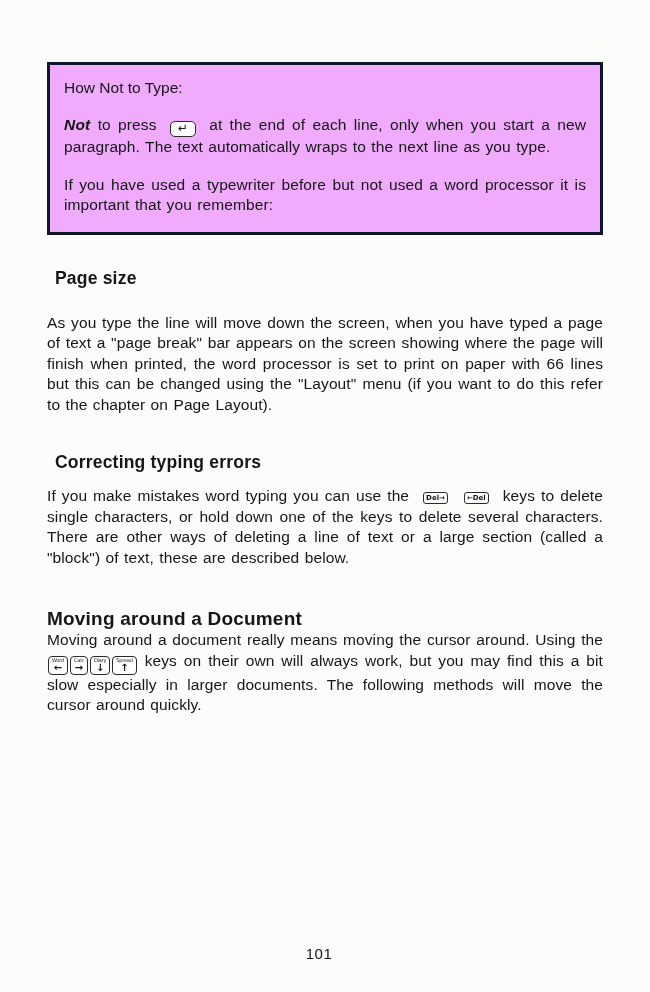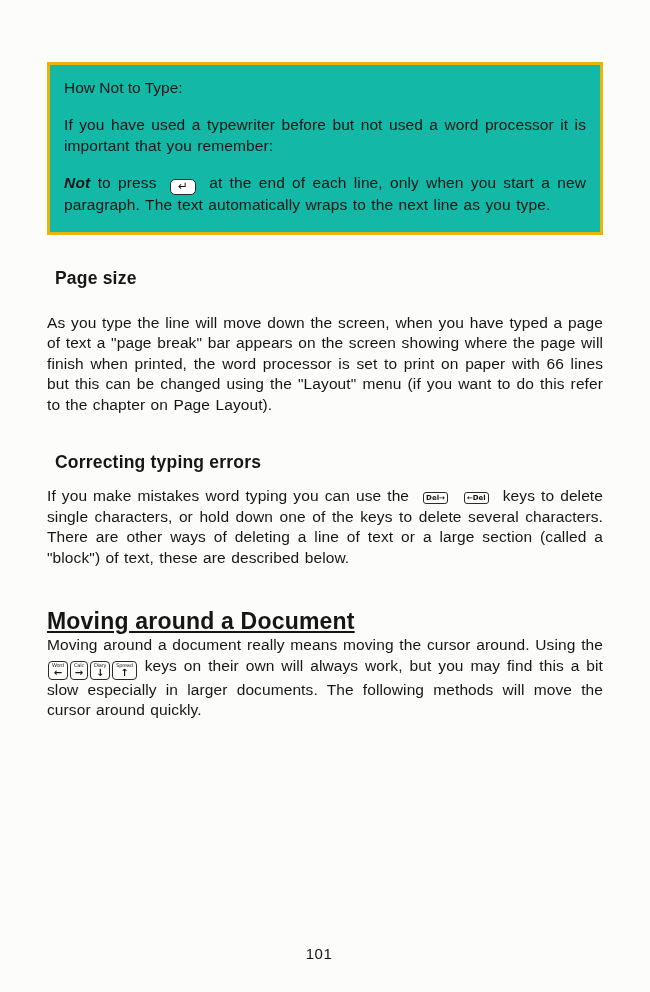--- a/index.html
+++ b/index.html
@@ -21,23 +21,23 @@
   }
   .body-text {
     font-size: 15.5px;
     line-height: 20.5px;
     word-spacing: 1px;
     letter-spacing: 0.1px;
     text-align: justify;
     margin: 0;
   }
   .note-box {
-    border: 3px solid #eab308;
+    border: 3px solid #0f172a;
     padding: 13px 14px 16px 14px;
-    background: #14b8a6;
+    background: #f0abfc;
   }
   .note-box p { margin: 0 0 17px 0; }
   .note-box p:last-child { margin-bottom: 0; }
   .note-title {
     font-size: 15.5px;
     line-height: 20px;
     margin: 0 0 18px 0;
     text-align: left;
   }
   .em-not {
@@ -45,25 +45,24 @@
     font-style: italic;
     letter-spacing: 0.2px;
   }
   .h-small {
     font-size: 17.5px;
     font-weight: bold;
     letter-spacing: 0.2px;
     margin: 8px;
   }
   .h-large {
-    font-size: 23px;
+    font-size: 19px;
     font-weight: bold;
     letter-spacing: 0.2px;
     margin: 0;
-    text-decoration: underline;
   }
   .sec-page-size   { margin-top: 33px; }
   .sec-page-size .body-text { margin-top: 24px; }
   .sec-correcting  { margin-top: 37px; }
   .sec-correcting .body-text { margin-top: 13px; }
   .sec-moving      { margin-top: 40px; }
   .sec-moving .body-text { }
 
   
   .key {
@@ -125,23 +124,23 @@
   }
 </style>
 </head>
 <body>
 
 <div class="page">
 
   <div class="note-box">
     <p class="note-title">How Not to Type:</p>
 
+    <p class="body-text"><span class="em-not">Not</span><span> to press </span><span class="key key-enter">↵</span><span> at the end of each line, only when you start a new paragraph. The text automatically wraps to the next line as you type.</span></p>
+
     <p class="body-text">If you have used a typewriter before but not used a word processor it is important that you remember:</p>
-
-    <p class="body-text"><span class="em-not">Not</span><span> to press </span><span class="key key-enter">↵</span><span> at the end of each line, only when you start a new paragraph. The text automatically wraps to the next line as you type.</span></p>
 
   </div>
 
   <div class="sec-page-size">
     <h3 class="h-small">Page size</h3>
     <p class="body-text">As you type the line will move down the screen, when you have typed a page of text a "page break" bar appears on the screen showing where the page will finish when printed, the word processor is set to print on paper with 66 lines but this can be changed using the "Layout" menu (if you want to do this refer to the chapter on Page Layout).</p>
   </div>
 
   <div class="sec-correcting">
     <h3 class="h-small">Correcting typing errors</h3>

